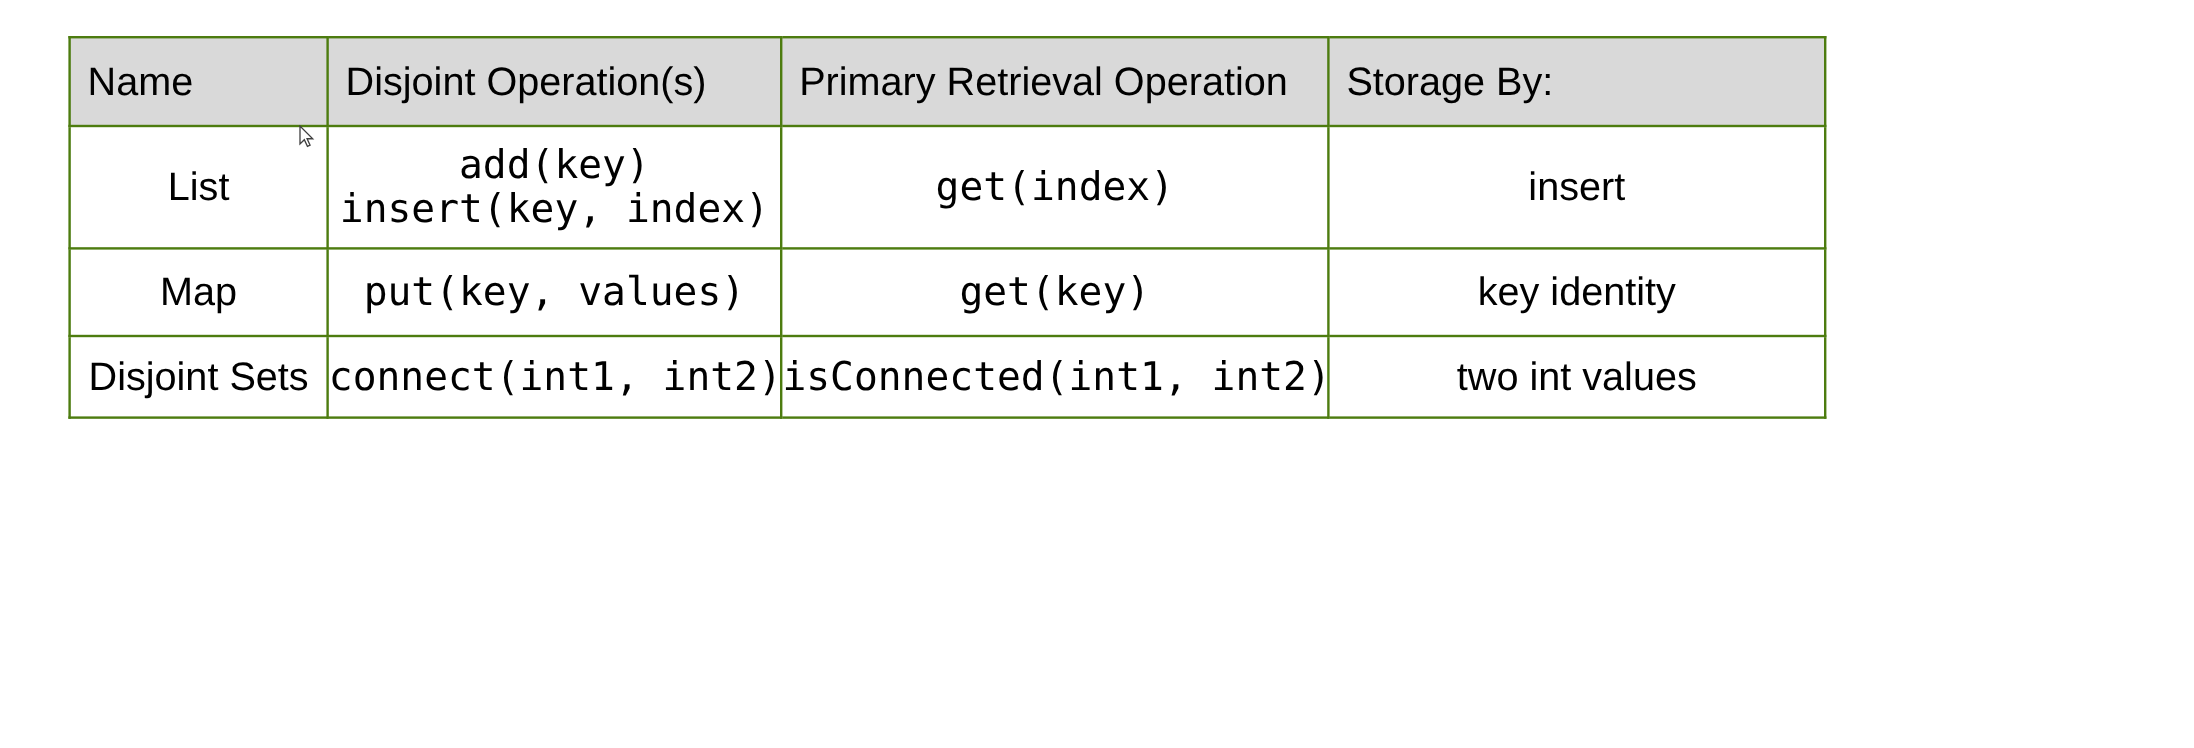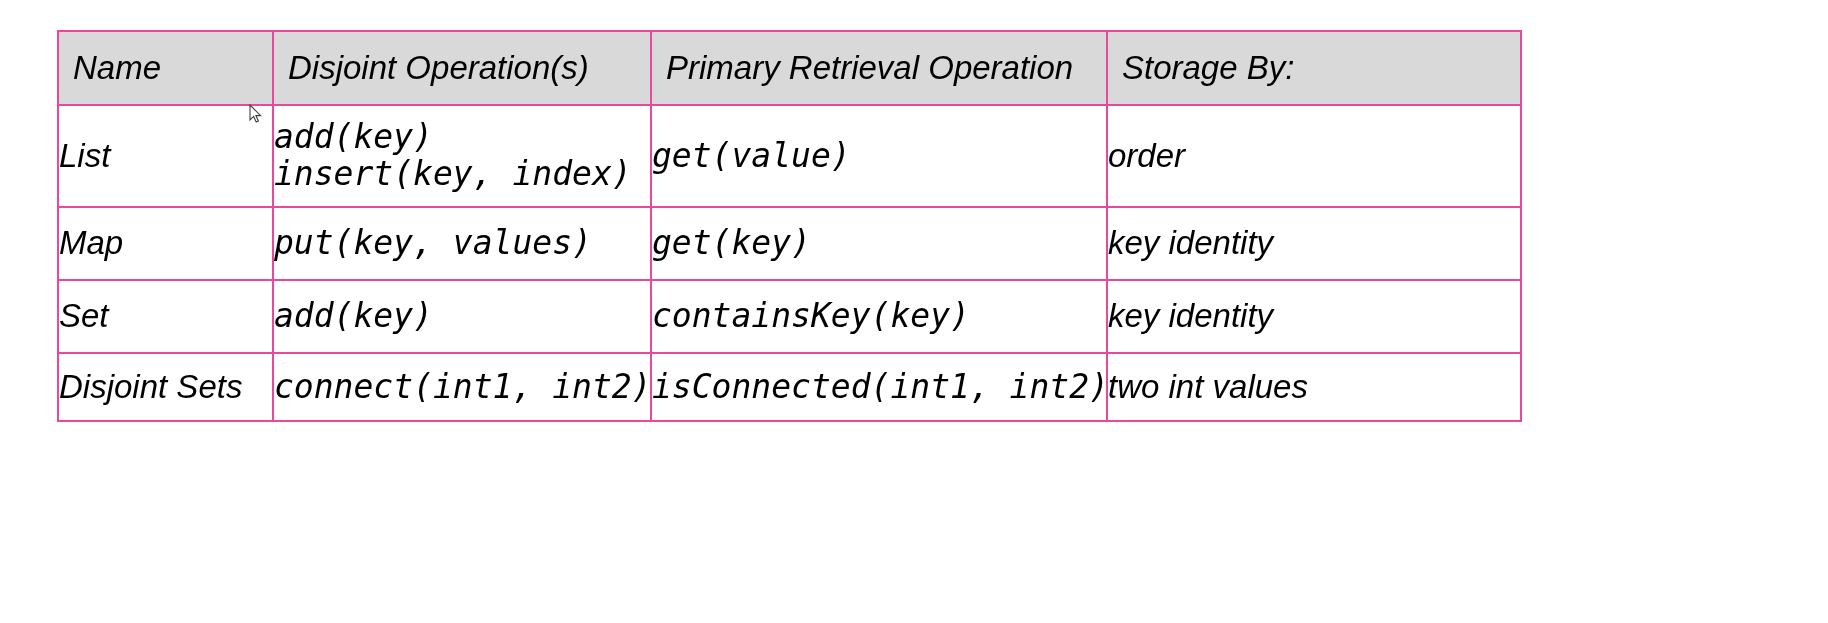--- a/index.html
+++ b/index.html
@@ -28,40 +28,39 @@
     table-layout: fixed;
     background: #ffffff;
   }
   table.ds-table col.c1 { width: 215px; }
   table.ds-table col.c2 { width: 378px; }
   table.ds-table col.c3 { width: 456px; }
   table.ds-table col.c4 { width: 414px; }
 
   table.ds-table th,
   table.ds-table td {
-    border: 2px solid #ec4899;
+    border: 2px solid #4d7c0f;
     padding: 0;
     vertical-align: middle;
-    font-style: italic;
   }
   table.ds-table thead th {
     background: #d9d9d9;
     text-align: left;
     font-weight: normal;
     font-size: 33px;
     line-height: 1.1;
     color: #000000;
     height: 72px;
     padding-left: 14px;
     font-family: "Liberation Sans", sans-serif;
     white-space: nowrap;
   }
   table.ds-table tbody td {
     background: #ffffff;
-    text-align: left;
+    text-align: center;
     color: #000000;
     font-size: 33px;
     line-height: 1.12;
   }
   td.name-cell,
   td.plain-cell {
     font-family: "Liberation Sans", sans-serif;
     white-space: nowrap;
   }
   td.code-cell {
@@ -101,33 +100,27 @@
         <th>Disjoint Operation(s)</th>
         <th>Primary Retrieval Operation</th>
         <th>Storage By:</th>
       </tr>
     </thead>
     <tbody>
       <tr class="row-tall">
         <td class="name-cell">List</td>
         <td class="code-cell">add(key)
 insert(key, index)</td>
-        <td class="code-cell">get(value)</td>
-        <td class="plain-cell">order</td>
+        <td class="code-cell">get(index)</td>
+        <td class="plain-cell">insert</td>
       </tr>
       <tr class="row-std">
         <td class="name-cell">Map</td>
         <td class="code-cell">put(key, values)</td>
         <td class="code-cell">get(key)</td>
-        <td class="plain-cell">key identity</td>
-      </tr>
-      <tr class="row-std">
-        <td class="name-cell">Set</td>
-        <td class="code-cell">add(key)</td>
-        <td class="code-cell">containsKey(key)</td>
         <td class="plain-cell">key identity</td>
       </tr>
       <tr class="row-last">
         <td class="name-cell">Disjoint Sets</td>
         <td class="code-cell">connect(int1, int2)</td>
         <td class="code-cell">isConnected(int1, int2)</td>
         <td class="plain-cell">two int values</td>
       </tr>
     </tbody>
   </table>

